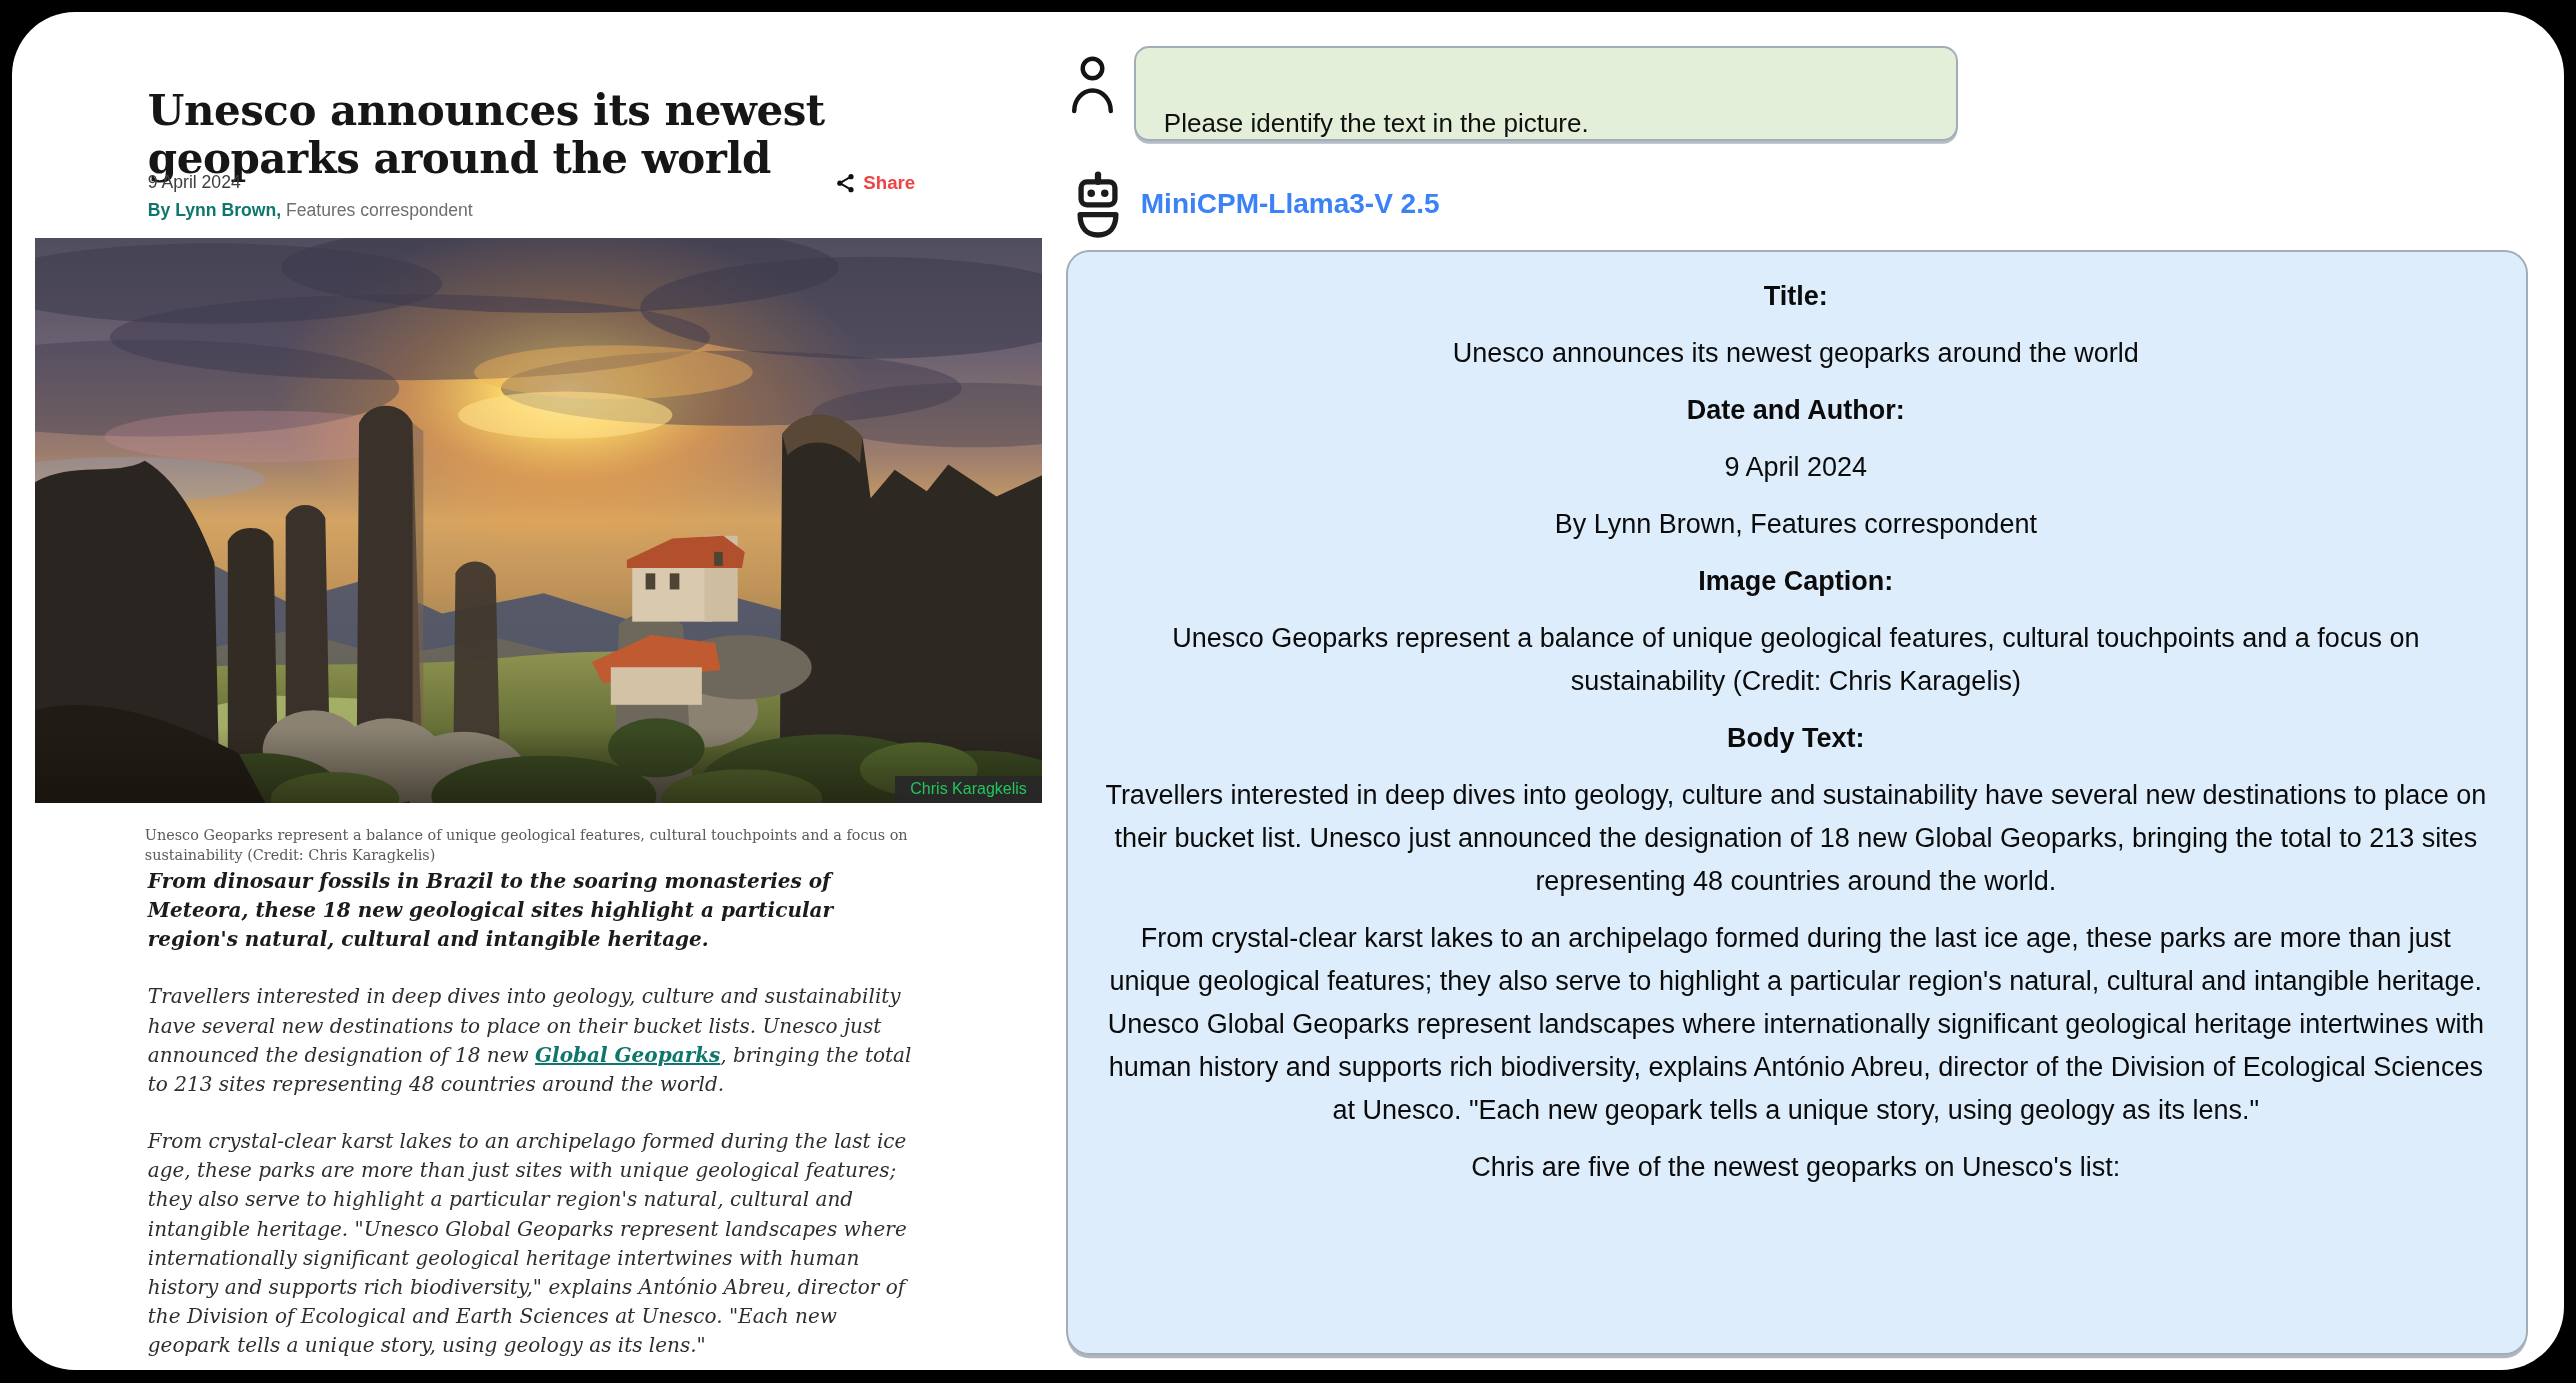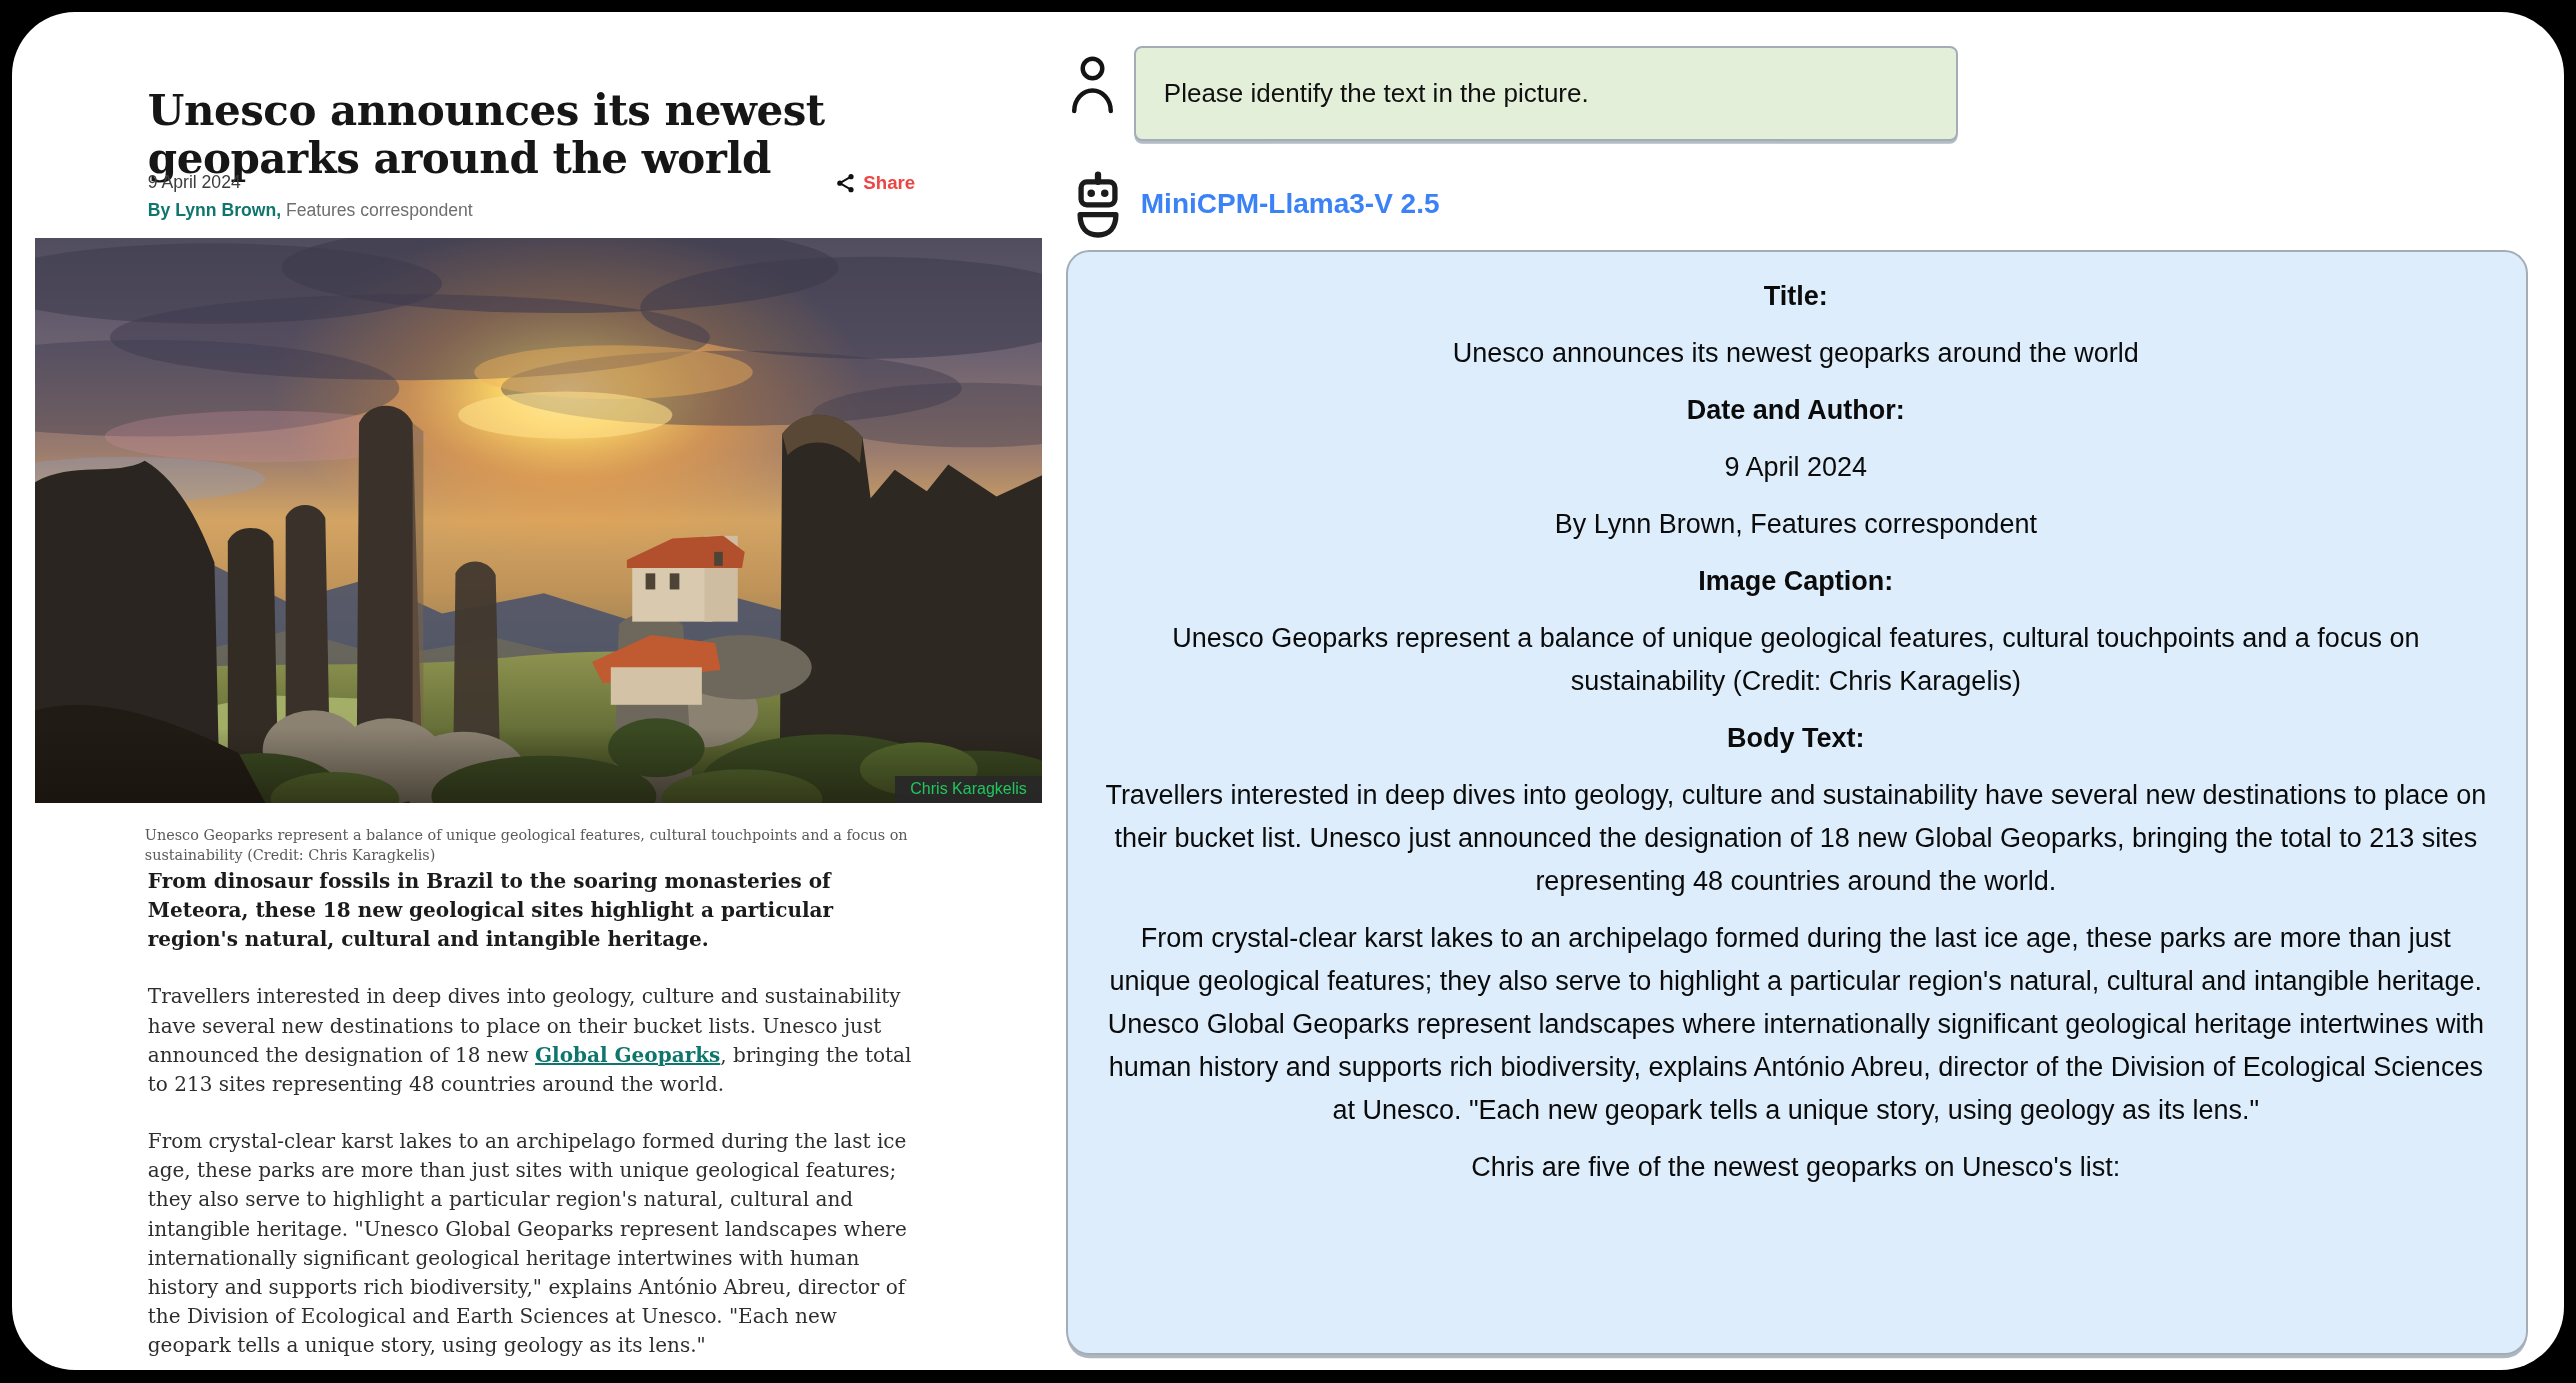--- a/index.html
+++ b/index.html
@@ -20,30 +20,30 @@
 
   .a-photo{position:absolute;left:23px;top:226px;width:1007px;height:565px;overflow:hidden;background:#555;}
   .a-photo svg{display:block;width:100%;height:100%;}
   .credit-chip{position:absolute;right:0;bottom:0;background:rgba(40,40,40,.93);color:#22c55e;
     font-family:"Liberation Sans",sans-serif;font-size:16px;padding:3.7px 15px 4.8px 15px;}
 
   .a-caption{position:absolute;left:133px;top:800px;width:780px;
     font-family:"DejaVu Serif","Liberation Serif",serif;font-size:14.4px;line-height:1.35;color:#5a5a5a;}
   .a-text{position:absolute;left:136px;top:855px;width:777px;
     font-family:"DejaVu Serif","Liberation Serif",serif;font-size:20px;line-height:1.46;color:#2e2e2e;}
-  .a-text p{margin:0 0 28px 0;}
+  .a-text p{margin:0 0 28px 0;font-style:italic;}
   .a-lede{font-weight:bold;color:#1b1b1b;}
   .a-link{font-weight:bold;color:#0f766e;text-decoration:underline;cursor:pointer;}
 
   
   .user-icon{position:absolute;left:1055px;top:37px;width:51px;height:73px;}
   .user-bubble{position:absolute;left:1122px;top:34px;width:824px;height:95px;box-sizing:border-box;
     background:var(--user-bubble-bg,#e4efda);border:2.1px solid var(--bubble-border,#9ea8b4);
-    border-radius:8px;box-shadow:0 3.2px 0 -0.5px #b3bbc4;
-    display:flex;align-items:center;}
+    border-radius:15px;box-shadow:0 3.2px 0 -0.5px #b3bbc4;
+    display:flex;align-items:flex-end;}
   .user-bubble span{font-family:"Liberation Sans","DejaVu Sans",sans-serif;font-size:26px;color:#101010;
     padding-left:28px;}
   .bot-icon{position:absolute;left:1057px;top:156px;width:58px;height:76px;}
   .model-name{position:absolute;left:1129px;top:176px;font-family:"Liberation Sans","DejaVu Sans",sans-serif;
     font-weight:bold;font-size:28px;color:#3b82f6;}
   .response-bubble{position:absolute;left:1054px;top:238px;width:1462px;height:1105px;box-sizing:border-box;
     background:var(--bot-bubble-bg,#ddedfb);border:2.7px solid var(--bubble-border,#a3adb8);
     border-radius:23.5px;box-shadow:0 4.3px 0 -1.1px #aeb6c0;
     padding:23.5px 32px 16px 30px;overflow:hidden;}
   .rs{font-family:"Liberation Sans","DejaVu Sans",sans-serif;font-size:27px;line-height:43px;

